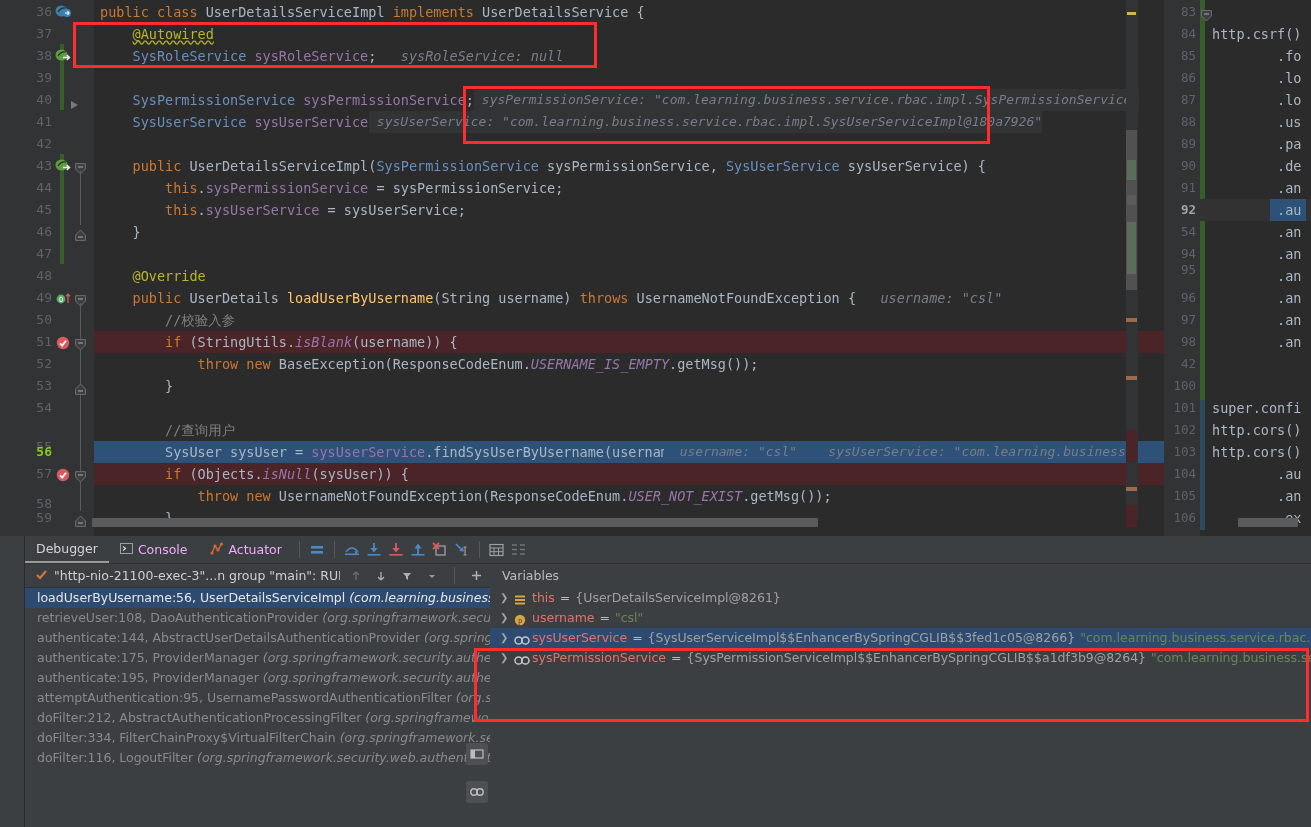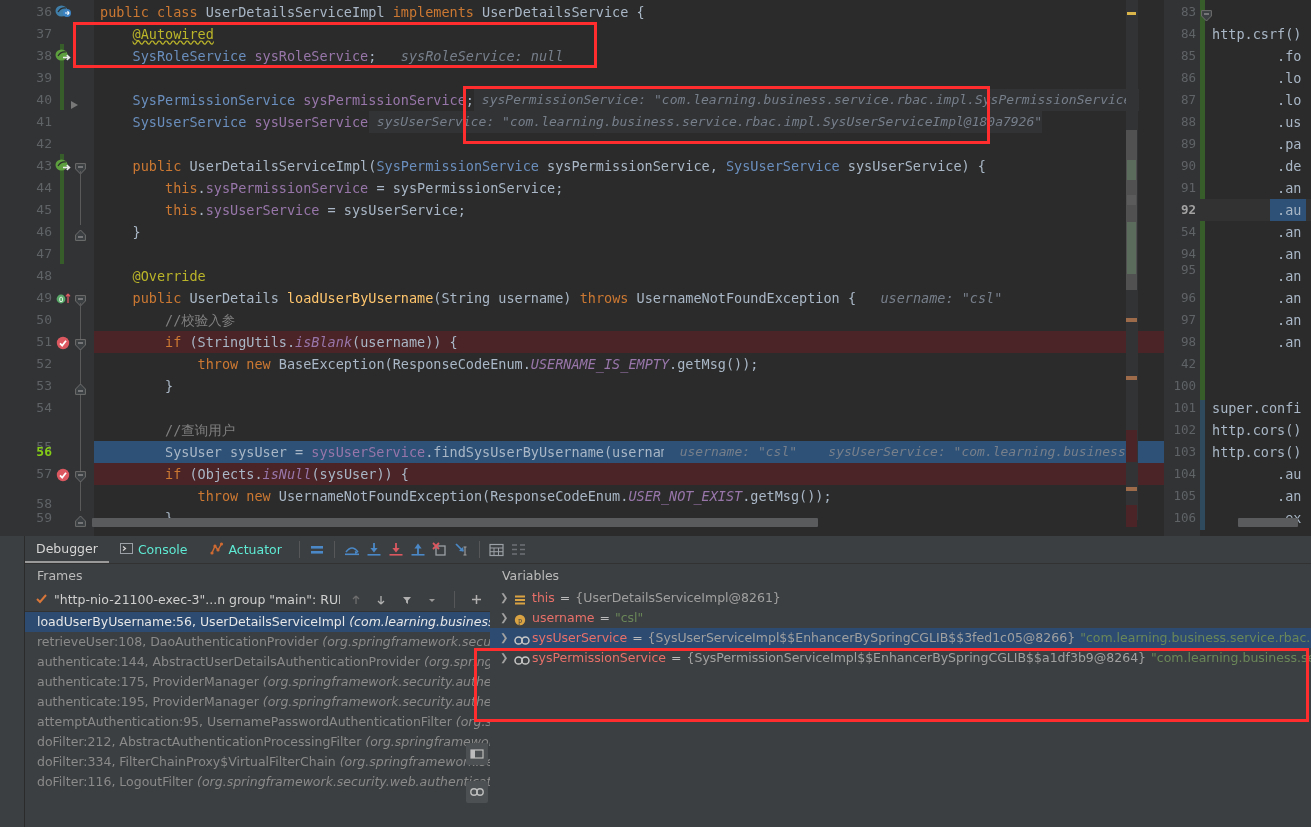--- a/index.html
+++ b/index.html
@@ -112,21 +112,21 @@
     position: absolute; left: 0; top: 0; width: 25px; height: 291px;
     background: #3c3f41; border-right: 1px solid #2b2b2b;
   }
   .dtabs {
     position: absolute; left: 25px; top: 0; width: 1286px; height: 28px;
     display: flex; align-items: center; gap: 0px;
     background: #3c3f41; border-bottom: 1px solid #323232;
   }
   .dtab {
     height: 27px; display: flex; align-items: center; gap: 5px;
-    padding: 0 11px; font-size: 12.5px; color: #5eead4;
+    padding: 0 11px; font-size: 12.5px; color: #f0abfc;
   }
   .dtab.active { color: #d6d6d6; border-bottom: 2px solid #9a9a9a; }
   .tbsep { width: 1px; height: 17px; background: #555759; margin: 0 6px; }
   .tbtn {
     width: 22px; height: 22px; display: flex; align-items: center; justify-content: center;
   }
 
   .panes { position: absolute; left: 25px; top: 28px; width: 1286px; height: 263px; display: flex; }
   .frames-pane { width: 465px; height: 263px; position: relative; background: #3c3f41; }
   .splitter { width: 1px; background: #2b2b2b; }
@@ -413,21 +413,20 @@
         <span class="tbtn">
           <svg width="15" height="13" viewBox="0 0 15 13">
             <path d="M1 2 H6 M1 6.5 H6 M1 11 H6" stroke="#6e7276" stroke-width="1.6"></path>
             <path d="M9 2 H14 M9 6.5 H14 M9 11 H14" stroke="#6e7276" stroke-width="1.6"></path>
           </svg>
         </span>
       </div>
 
     <div class="panes">
       <div class="frames-pane">
-        <div class="pane-title">Frames</div>
         <div class="thread-bar">
           <span style="display:inline-block;width:13px;">
             <svg width="13" height="13" viewBox="0 0 13 13">
                 <path d="M2 7 L5 10 L11 3" stroke="#d9763a" stroke-width="2" fill="none"></path>
               </svg>
           </span>
           <span class="thread-txt">"http-nio-21100-exec-3"...n group "main": RUNNING</span>
           <span class="tbtn">
             <svg width="12" height="12" viewBox="0 0 12 12">
                 <path d="M6 2 L6 10 M6 2 L3 5 M6 2 L9 5" stroke="#6d6d6d" stroke-width="1.3" fill="none"></path>

